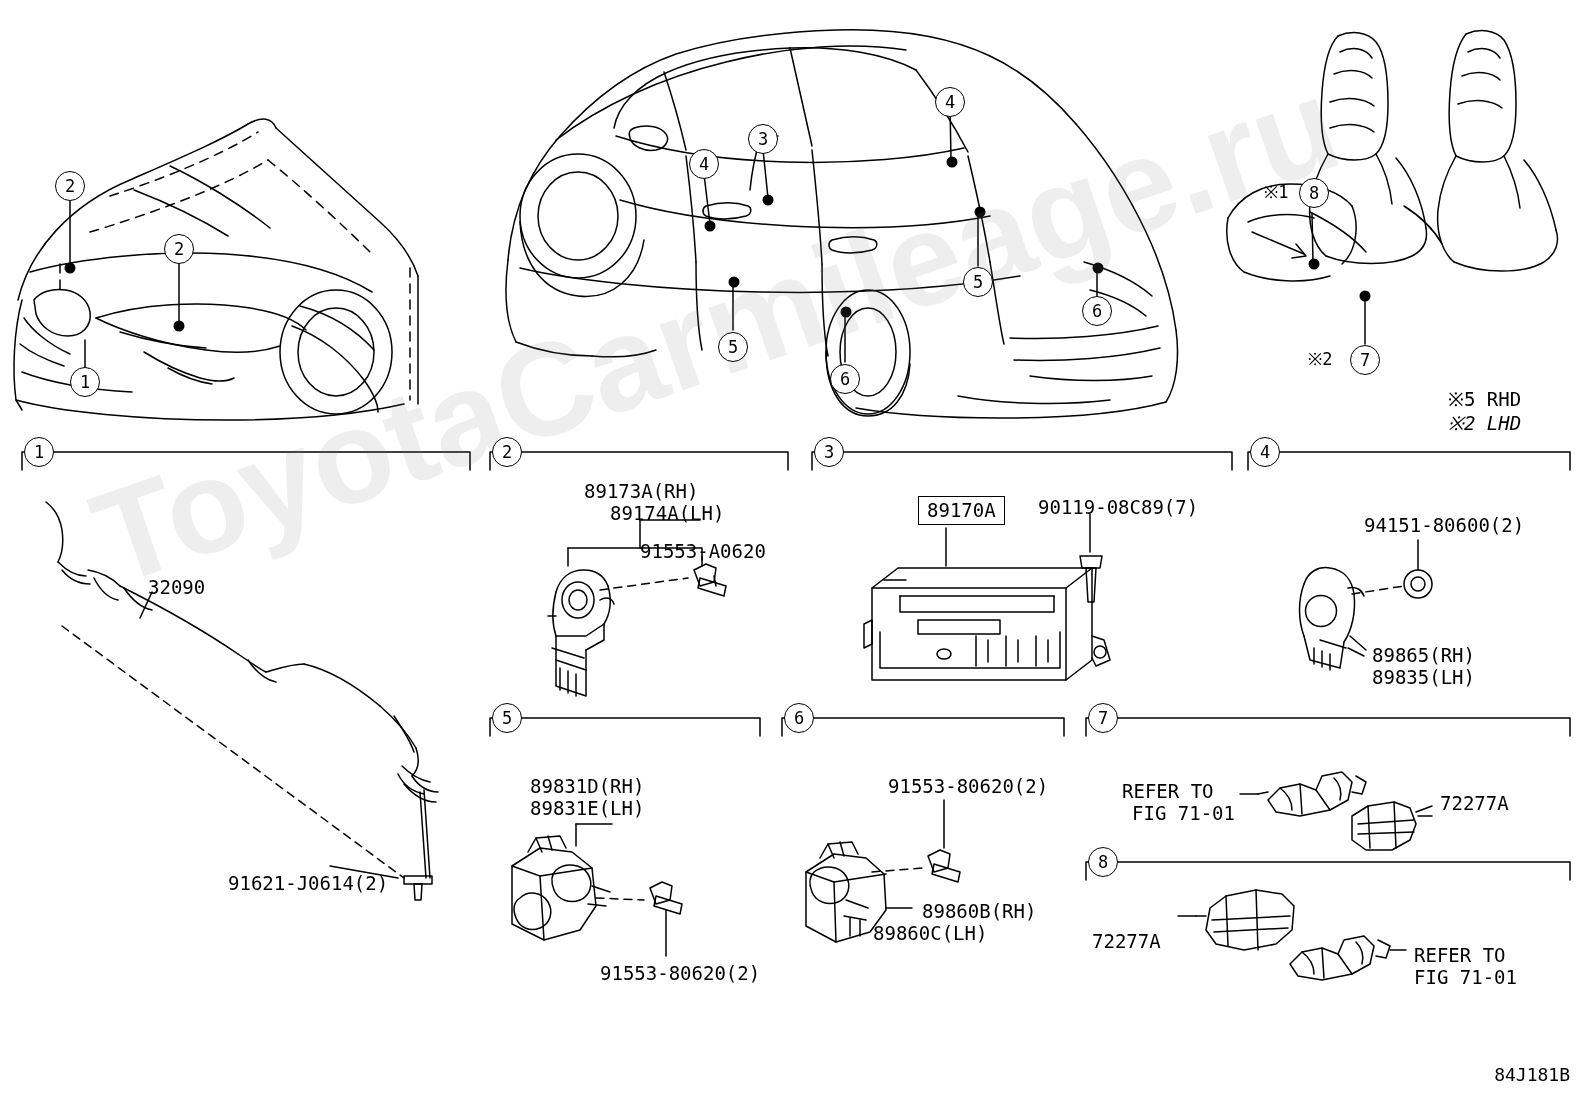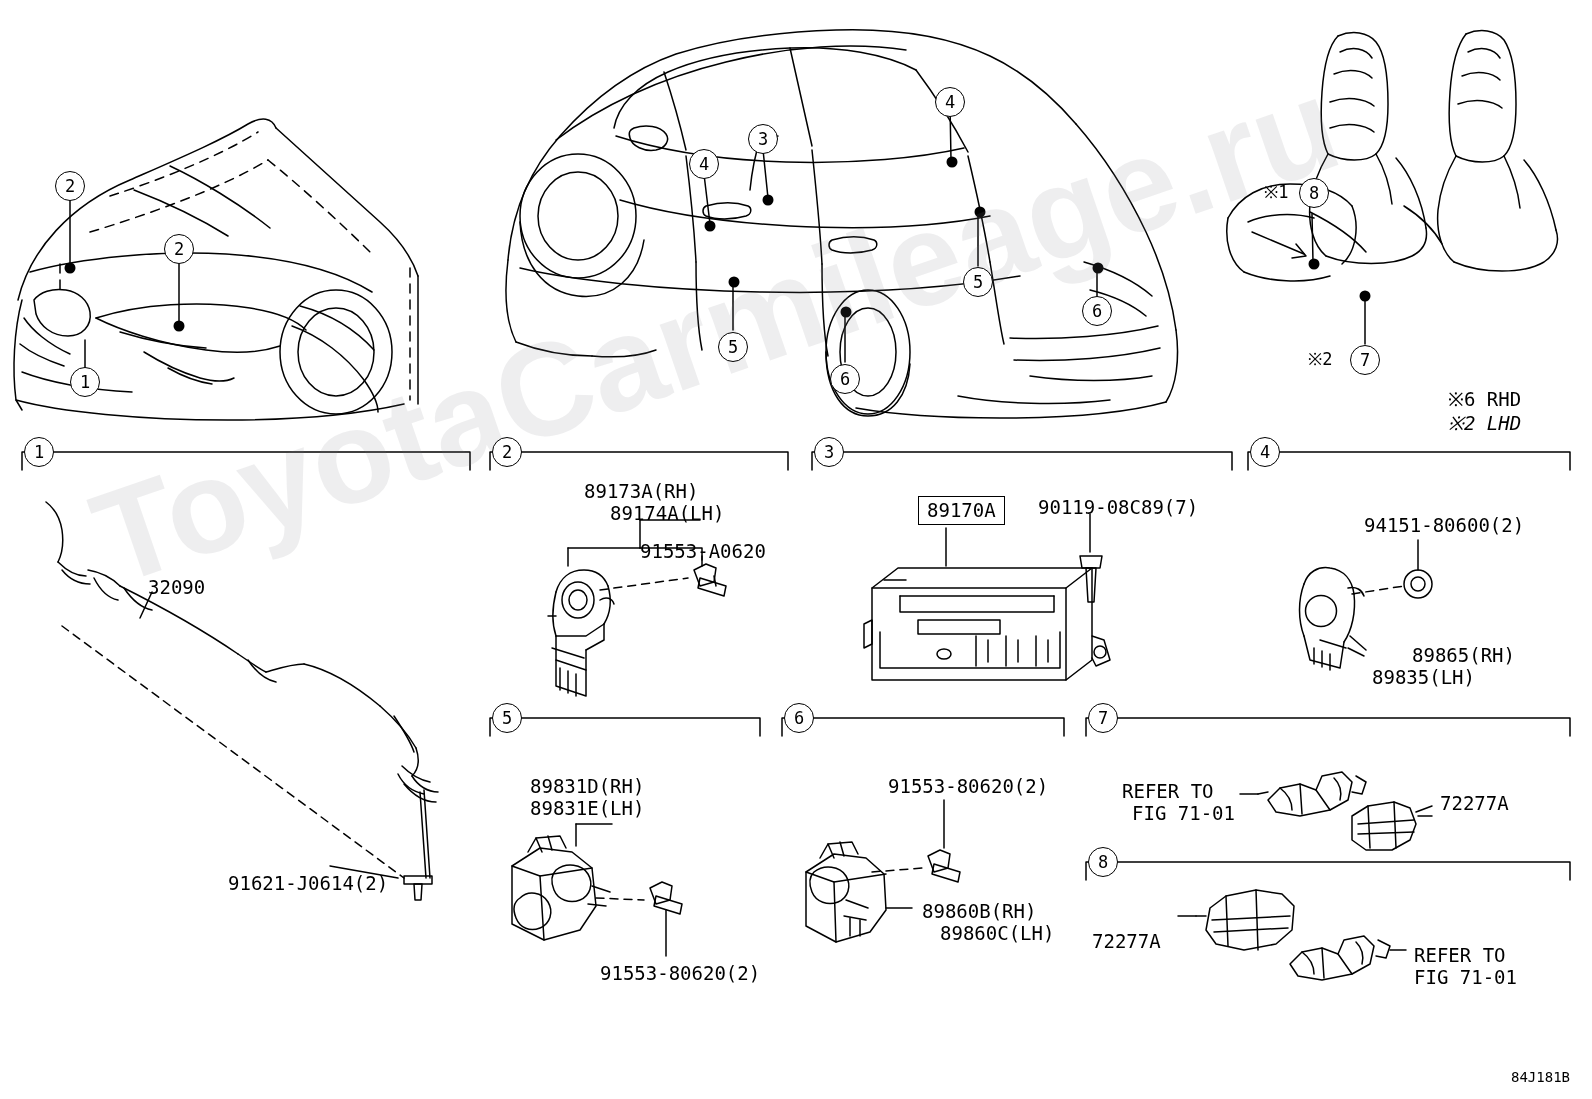--- a/index.html
+++ b/index.html
@@ -70,21 +70,21 @@
     color: rgba(120,120,135,0.13);
     white-space: nowrap;
     pointer-events: none;
     user-select: none;
   }
   .diagcode {
     position: absolute;
     right: 22px;
     bottom: 14px;
     font-family: "DejaVu Sans Mono", monospace;
-    font-size: 14px;
+    font-size: 18px;
     color: #000;
   }
 </style>
 </head>
 <body>
 
 <div id="sheet">
 
   <svg class="svg-layer" viewBox="0 0 1592 1099" xmlns="http://www.w3.org/2000/svg">
     <g fill="none" stroke="#000" stroke-width="1.5" stroke-linecap="round" stroke-linejoin="round">
@@ -417,21 +417,21 @@
   <div class="callout" style="left:963px; top:267px;">5</div>
   <div class="callout" style="left:830px; top:364px;">6</div>
   <div class="callout" style="left:1082px;top:296px;">6</div>
 
   <div class="callout" style="left:1299px;top:178px;">8</div>
   <div class="callout" style="left:1350px;top:345px;">7</div>
 
   <div class="lbl small" style="left:1264px; top:182px;">※1</div>
   <div class="lbl small" style="left:1308px; top:349px;">※2</div>
 
-  <div class="lbl" style="left:1448px; top:388px;">※6 RHD</div>
+  <div class="lbl" style="left:1448px; top:388px;">※5 RHD</div>
   <div class="lbl" style="left:1448px; top:412px;font-style:italic;">※2 LHD</div>
 
   <div class="callout" style="left:24px;   top:437px;">1</div>
   <div class="callout" style="left:492px;  top:437px;">2</div>
   <div class="callout" style="left:814px;  top:437px;">3</div>
   <div class="callout" style="left:1250px; top:437px;">4</div>
   <div class="callout" style="left:492px;  top:703px;">5</div>
   <div class="callout" style="left:784px;  top:703px;">6</div>
   <div class="callout" style="left:1088px; top:703px;">7</div>
   <div class="callout" style="left:1088px; top:847px;">8</div>
@@ -440,30 +440,30 @@
   <div class="lbl" style="left:228px;  top:872px;">91621-J0614(2)</div>
 
   <div class="lbl" style="left:584px;  top:480px;">89173A(RH)</div>
   <div class="lbl" style="left:610px;  top:502px;">89174A(LH)</div>
   <div class="lbl" style="left:640px;  top:540px;">91553-A0620</div>
 
   <div class="boxed" style="left:918px; top:496px;">89170A</div>
   <div class="lbl" style="left:1038px; top:496px;">90119-08C89(7)</div>
 
   <div class="lbl" style="left:1364px; top:514px;text-align:center;">94151-80600(2)</div>
-  <div class="lbl" style="left:1372px; top:644px;margin-left:40px;">89865(RH)</div>
+  <div class="lbl" style="left:1372px; top:644px;">89865(RH)</div>
   <div class="lbl" style="left:1372px; top:666px;">89835(LH)</div>
 
   <div class="lbl" style="left:530px;  top:775px;">89831D(RH)</div>
   <div class="lbl" style="left:530px;  top:797px;">89831E(LH)</div>
   <div class="lbl" style="left:600px;  top:962px;">91553-80620(2)</div>
 
   <div class="lbl" style="left:888px;  top:775px;">91553-80620(2)</div>
   <div class="lbl" style="left:922px;  top:900px;">89860B(RH)</div>
-  <div class="lbl" style="left:940px;  top:922px;">89860C(LH)</div>
+  <div class="lbl" style="left:873px;  top:922px;">89860C(LH)</div>
 
   <div class="lbl" style="left:1122px; top:780px;">REFER TO</div>
   <div class="lbl" style="left:1132px; top:802px;">FIG 71-01</div>
   <div class="lbl" style="left:1440px; top:792px;">72277A</div>
 
   <div class="lbl" style="left:1092px; top:930px;">72277A</div>
   <div class="lbl" style="left:1414px; top:944px;">REFER TO</div>
   <div class="lbl" style="left:1414px; top:966px;">FIG 71-01</div>
 
   <div class="diagcode">84J181B</div>

